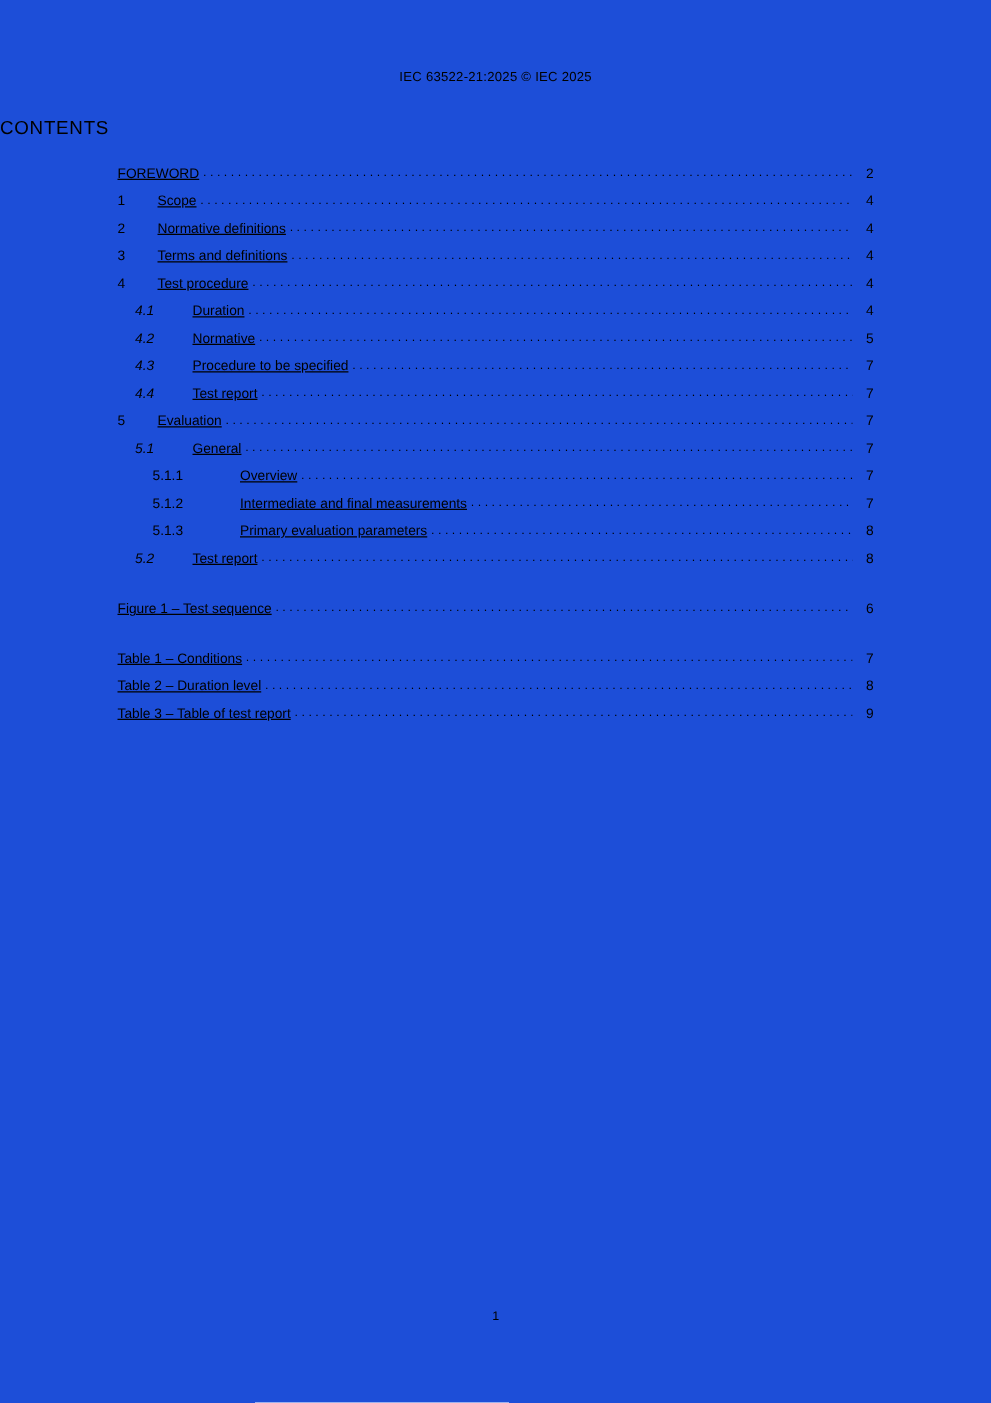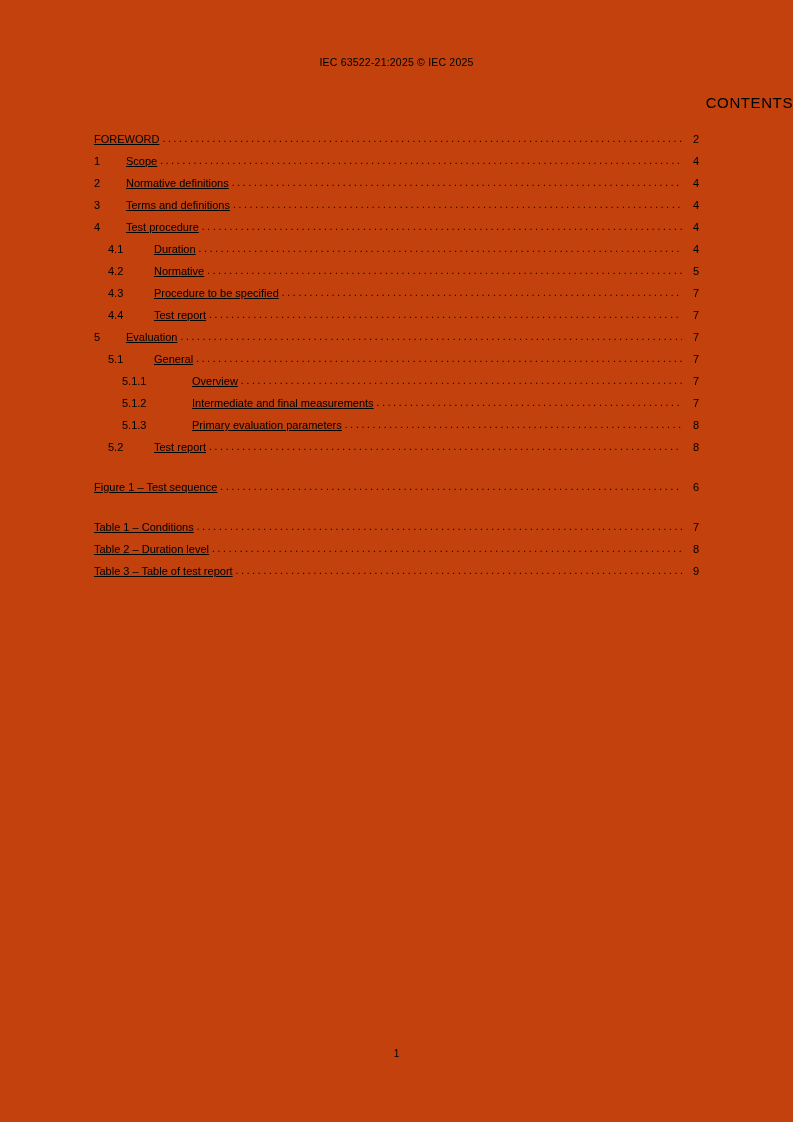--- a/index.html
+++ b/index.html
@@ -9,38 +9,38 @@
   }
   body {
     font-family: "Liberation Sans", sans-serif;
     color: #000000;
   }
   .page {
     position: relative;
     width: 793px;
     height: 1122px;
     margin: 0 auto;
-    background: #c2410c;
+    background: #1d4ed8;
     overflow: hidden;
   }
   .header {
     position: absolute;
     top: 56px;
     left: 0;
     width: 793px;
     text-align: center;
     font-size: 10.5px;
     letter-spacing: 0.2px;
   }
   .title {
     position: absolute;
     top: 94px;
     left: 0;
     width: 793px;
-    text-align: right;
+    text-align: left;
     font-size: 15px;
     letter-spacing: 0.6px;
   }
   .toc {
     position: absolute;
     top: 124px;
     left: 94px;
     width: 605px;
   }
   .toc-row {
@@ -82,21 +82,21 @@
     flex: 0 0 auto;
     text-align: right;
     min-width: 16px;
     padding-left: 1px;
   }
   
   .lvl0 .num { width: 0px; }
   .lvl1 { padding-left: 0px; }
   .lvl1 .num { width: 32px; }
   .lvl2 { padding-left: 14px; }
-  .lvl2 .num { width: 46px; }
+  .lvl2 .num { width: 46px; font-style: italic; }
   .lvl3 { padding-left: 28px; }
   .lvl3 .num { width: 70px; }
   .plain .num { width: 0; }
   .footer {
     position: absolute;
     top: 1048px;
     left: 0;
     width: 793px;
     text-align: center;
     font-size: 10px;

